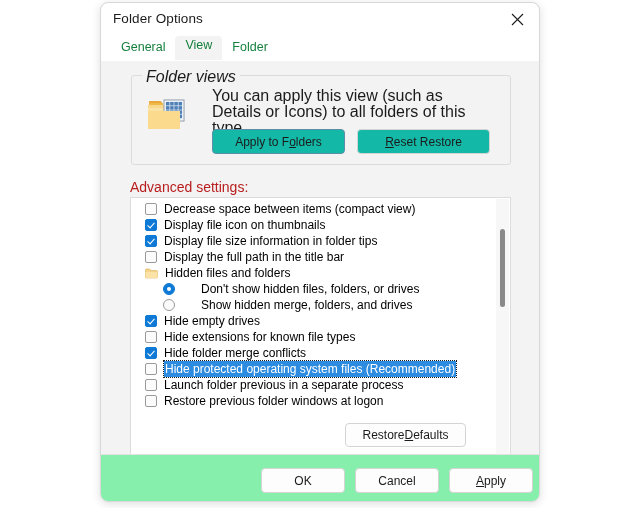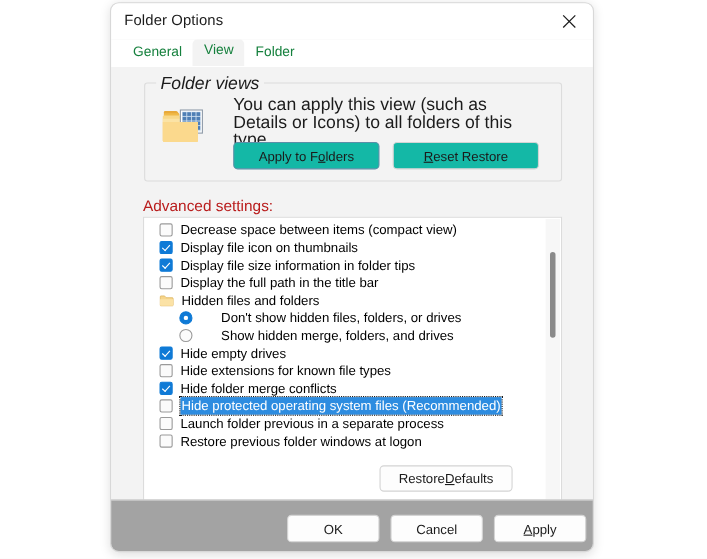--- a/index.html
+++ b/index.html
@@ -313,21 +313,21 @@
     padding: 0;
   }
 
   
   #footer {
     position: absolute;
     left: 0;
     right: 0;
     bottom: 0;
     height: 48px;
-    background: #a3a3a3;
+    background: #86efac;
     border-top: 1px solid #e2e2e2;
   }
   .footer-btn {
     position: absolute;
     top: 13px;
     width: 84px;
     height: 25px;
     background: #fdfdfd;
     border: 1px solid #d4d4d4;
     border-radius: 4px;

